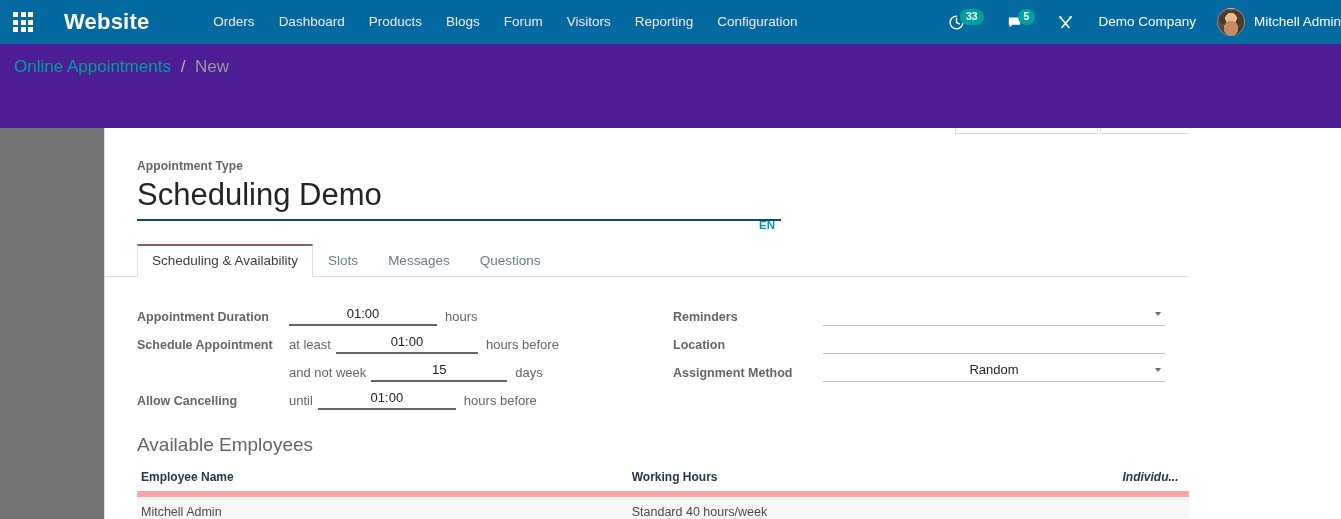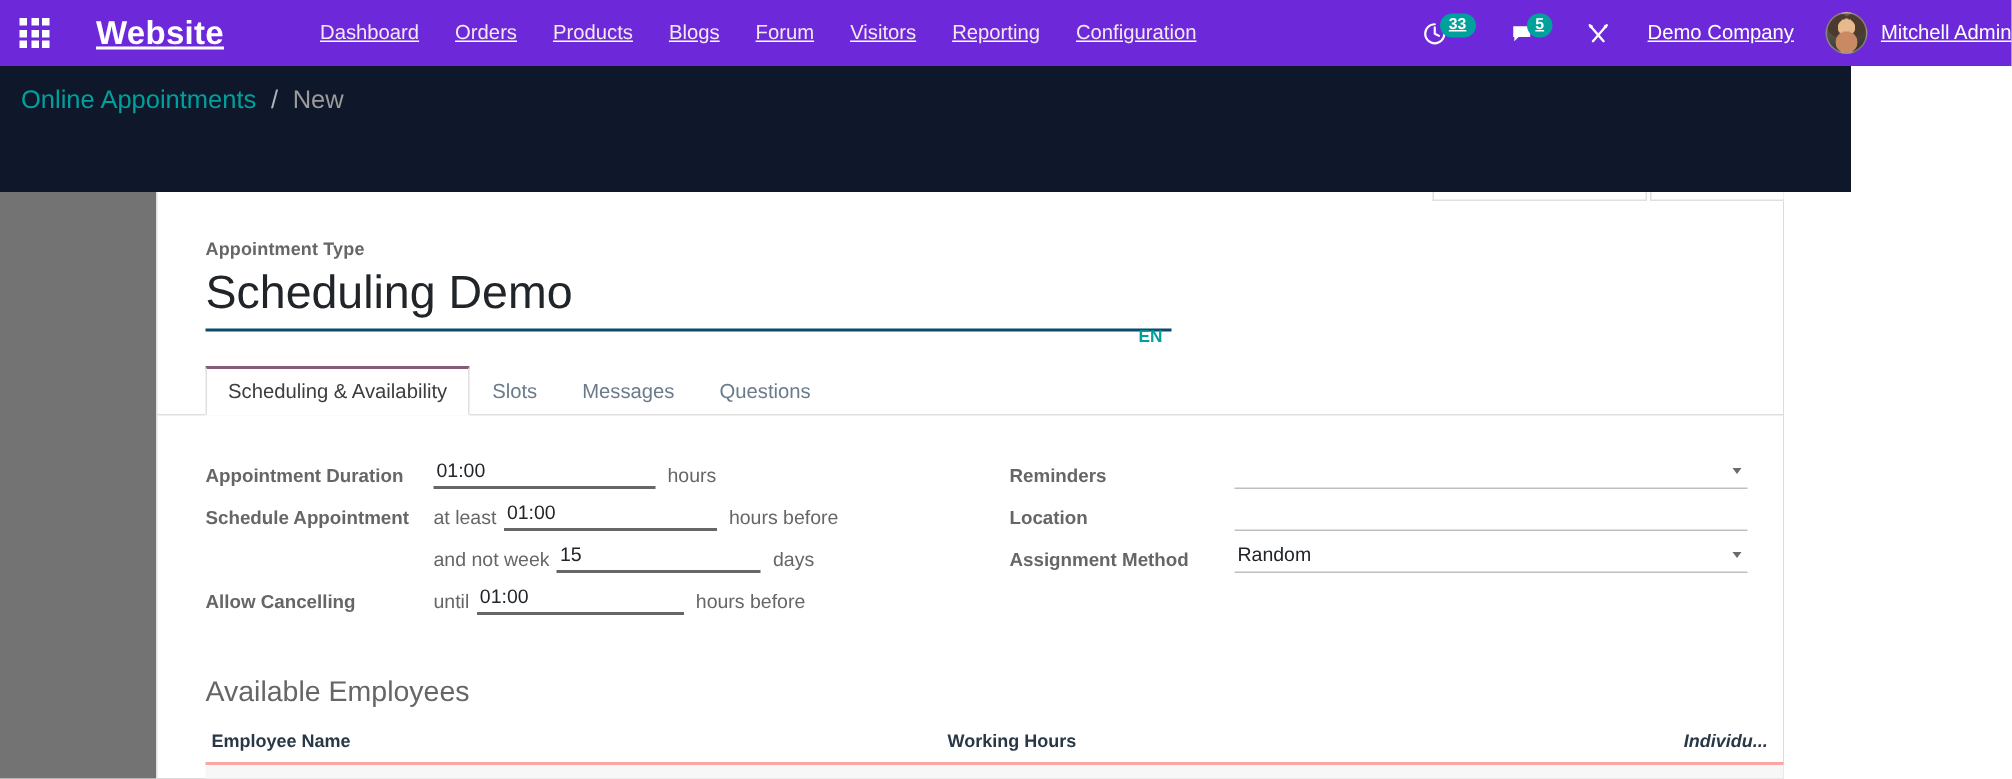--- a/index.html
+++ b/index.html
@@ -8,25 +8,24 @@
     overflow: hidden;
     background: #ffffff;
     font-family: "Liberation Sans", sans-serif;
     -webkit-font-smoothing: antialiased;
   }
 
   
   .navbar {
     position: absolute; top: 0; left: 0;
     width: 1341px; height: 44px;
-    background: #6d28d9;
+    background: #0369a1;
     display: flex; align-items: center;
     color: #ffffff;
     white-space: nowrap;
-    text-decoration: underline;
   }
   .apps-btn {
     width: 46px; height: 44px;
     display: flex; align-items: center; justify-content: center;
     cursor: pointer;
   }
   .apps-grid {
     display: grid;
     grid-template-columns: repeat(3, 5px);
     grid-template-rows: repeat(3, 5px);
@@ -87,22 +86,22 @@
     flex: none;
   }
   .user-name {
     font-size: 13.5px; color: #ffffff;
     margin-left: 9px; line-height: 44px;
   }
 
   
   .control-panel {
     position: absolute; top: 44px; left: 0;
-    width: 1234px; height: 84px;
-    background: #0f172a;
+    width: 1341px; height: 84px;
+    background: #4c1d95;
   }
   .breadcrumb {
     position: absolute; left: 14px; top: 12px;
     font-size: 17px; line-height: 22px;
   }
   .bc-link { color: #00A09D; cursor: pointer; }
   .bc-sep { color: #adb5bd; margin: 0 5px; }
   .bc-current { color: #9b9b9b; }
 
   .actions { position: absolute; left: 14px; top: 92px; display: flex; align-items: center; }
@@ -214,20 +213,21 @@
     line-height: 28px; margin-right: 5px; flex: none;
   }
   .input-underline {
     font-size: 13px; color: #212529;
     line-height: 21px;
     border: none; border-bottom: 1px solid #bfbfbf;
     background: transparent;
     padding: 0 2px 1px 2px;
     outline: none;
     font-family: "Liberation Sans", sans-serif;
+    text-align: center;
   }
   .input-underline.dark { border-bottom: 2px solid #666666; padding-bottom: 0; }
   .suffix { font-size: 13px; color: #666666; line-height: 28px; margin-left: 8px; }
 
   .w-duration { width: 148px; }
   .w-atleast  { width: 142px; }
   .w-notafter { width: 136px; }
   .w-until    { width: 138px; }
 
   
@@ -239,29 +239,29 @@
     border-left: 3.5px solid transparent;
     border-right: 3.5px solid transparent;
     border-top: 4px solid #6b6b6b;
     pointer-events: none;
   }
   .row.right .lbl { width: 150px; }
 
   
   .section-title {
     font-size: 19px; color: #666666;
-    margin-top: 36px; margin-bottom: 9px;
+    margin-top: 19px; margin-bottom: 9px;
     font-weight: normal;
   }
   .o2m-table { width: 100%; border-collapse: collapse; }
   .o2m-table th {
     text-align: left;
     font-size: 12px; font-weight: bold; color: #293846;
     padding: 5px 4px 7px 4px;
-    border-bottom: 2px solid #fca5a5;
+    border-bottom: 6px solid #fca5a5;
     white-space: nowrap;
   }
   .o2m-table th.last { text-align: left; width: 90px; font-style: italic; }
   .o2m-table td {
     font-size: 12.5px; color: #4a4a4a;
     padding: 7px 4px 7px 4px;
     background: #f7f7f7;
     border-bottom: 1px solid #ededed;
   }
   .o2m-table td.del { text-align: right; color: #adb5bd; }
@@ -291,22 +291,22 @@
         <i></i>
         <i></i>
         <i></i>
         <i></i>
     </span>
   </div>
 
   <div class="brand">Website</div>
 
   <div class="nav-menu">
+    <div class="nav-item">Orders</div>
     <div class="nav-item">Dashboard</div>
-    <div class="nav-item">Orders</div>
     <div class="nav-item">Products</div>
     <div class="nav-item">Blogs</div>
     <div class="nav-item">Forum</div>
     <div class="nav-item">Visitors</div>
     <div class="nav-item">Reporting</div>
     <div class="nav-item">Configuration</div>
   </div>
 
   <div class="nav-right">
 

